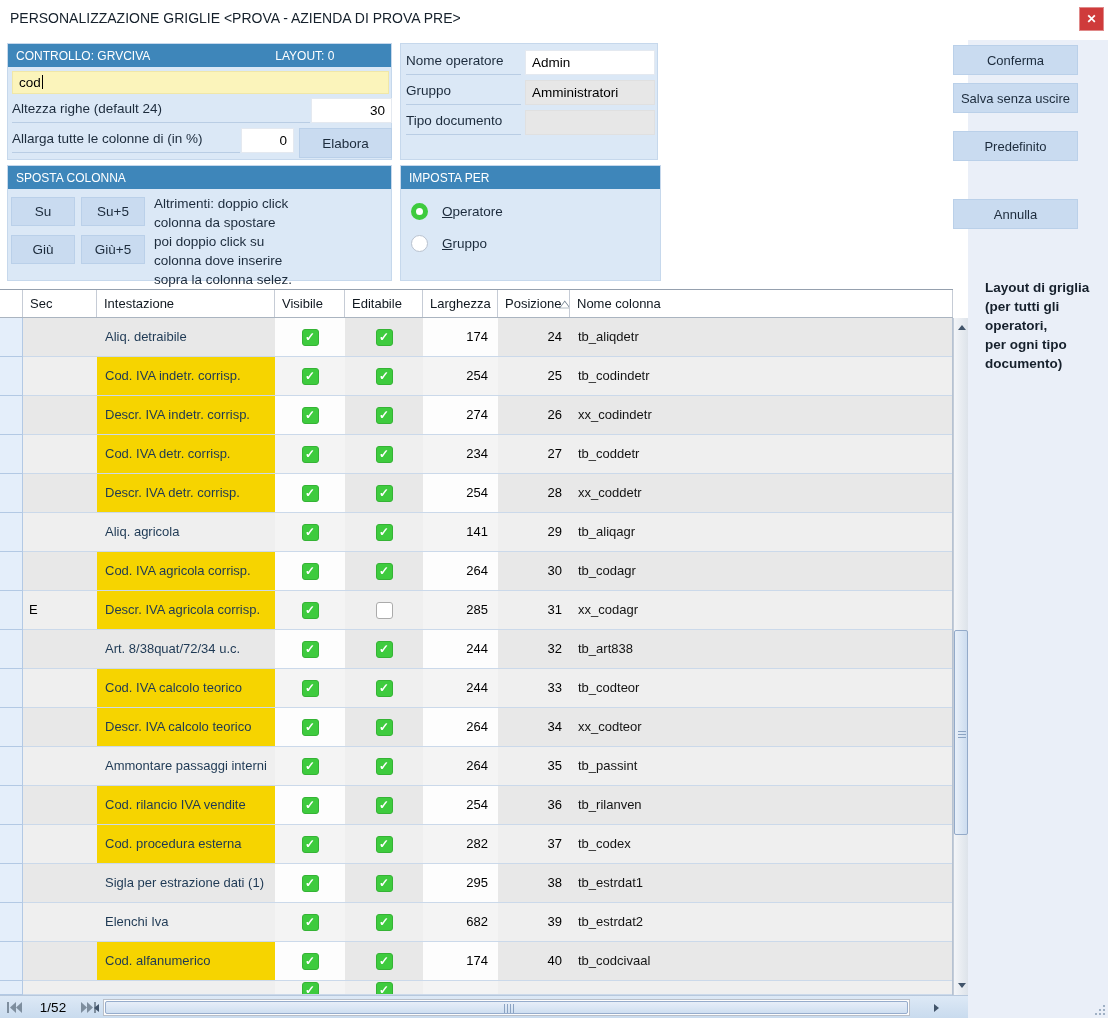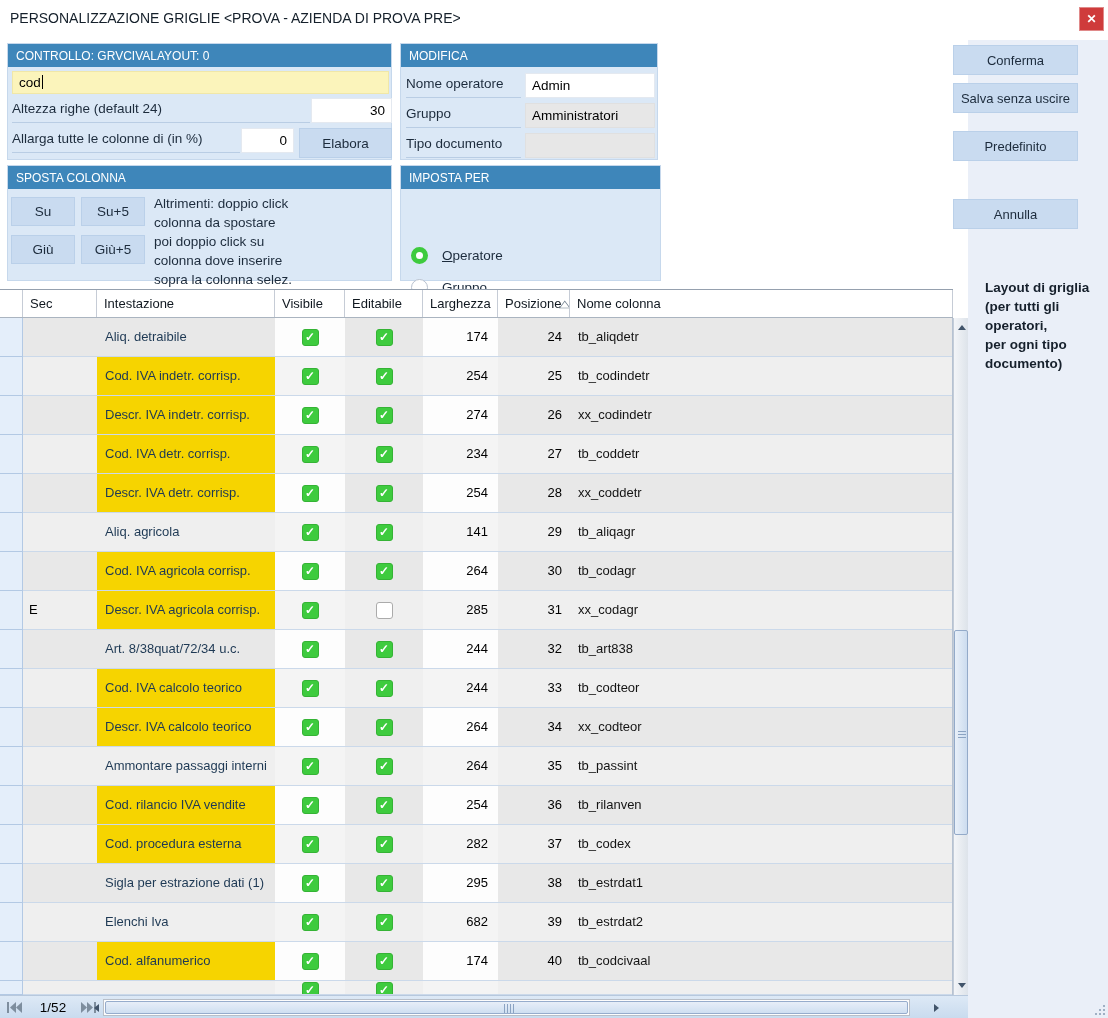--- a/index.html
+++ b/index.html
@@ -13,21 +13,21 @@
     background:#cf3b3b; border:1px solid #e08a8a; color:#fff; font-size:12px; font-weight:bold;
     display:flex; align-items:center; justify-content:center; cursor:default; }
 
   .right-strip { position:absolute; left:968px; top:40px; width:140px; height:978px; background:#eaeff8; }
 
   
   .panel { position:absolute; background:#dbe8f6; border:1px solid #c6d8ec; }
   .panel-header { height:23px; background:#3e86ba; color:#ffffff; font-size:12px;
     padding:5px 8px 0 8px; display:flex; }
   .panel-body { position:relative; width:100%; height:calc(100% - 23px); }
-  .ph-right { }
+  .ph-right { margin-left:125px; }
 
   .flat-label { position:absolute; font-size:13.5px; color:#1c2b3c; border-bottom:1px solid #b9cde4; height:22px; white-space:nowrap; overflow:hidden; }
   .white-input { position:absolute; background:#ffffff; border:1px solid #e4e9f0; font-size:13.5px; color:#000;
     padding:4px 6px 0 6px; }
   .num-input { text-align:right; }
   .gray-field { background:#e7e7e7; border:1px solid #e0e0e0; }
   .yellow-input { position:absolute; left:4px; top:4px; width:377px; height:23px; background:#fbf4bb;
     border:1px solid #f0e7a8; font-size:13.5px; color:#000; padding:3px 6px 0 6px; }
   .caret { display:inline-block; width:1px; height:14px; background:#000; vertical-align:-2px; margin-left:1px; }
 
@@ -37,21 +37,21 @@
 
   
   .sposta-btn { position:absolute; width:64px; height:29px; }
   .sposta-btn:nth-child(1) { left:3px;  top:8px; }
   .sposta-btn:nth-child(2) { left:73px; top:8px; }
   .sposta-btn:nth-child(3) { left:3px;  top:46px; }
   .sposta-btn:nth-child(4) { left:73px; top:46px; }
   #hint { position:absolute; left:146px; top:5px; font-size:13.5px; color:#1c2b3c; line-height:19px; }
 
   
-  .opt { position:absolute; left:10px; display:flex; align-items:center; cursor:default;margin-top:44px; }
+  .opt { position:absolute; left:10px; display:flex; align-items:center; cursor:default; }
   .radio { border-radius:50%; margin-right:14px; }
   .radio.sel { width:17px; height:17px; border:5px solid #3ecb3e; background:#fff; }
   .radio.unsel { width:17px; height:17px; border:1px solid #b9c2cf; background:#fff; }
   .opt-label { font-size:13.5px; color:#1c2b3c; }
   .opt-label::first-letter { text-decoration:underline; }
 
   
   .btn-action { position:absolute; left:953px; width:125px; height:30px; font-size:13px; }
   .btn-action::first-letter { text-decoration:underline; }
   #side-note { position:absolute; left:985px; top:278px; width:120px; font-size:13.5px; color:#16202c; line-height:19px;font-weight:bold; }
@@ -149,23 +149,20 @@
       <div class="yellow-input"><span>cod</span><span class="caret"></span></div>
       <div class="flat-label" style="left:4px; top:34px; width:298px;">Altezza righe (default 24)</div>
       <div class="white-input num-input" style="left:303px; top:31px; width:81px; height:25px;">30</div>
       <div class="flat-label" style="left:4px; top:64px; width:228px;">Allarga tutte le colonne di (in %)</div>
       <div class="white-input num-input" style="left:233px; top:61px; width:53px; height:25px;">0</div>
       <div class="blue-btn" id="elabora-btn">Elabora</div>
     </div>
   </div>
 
   <div class="panel" style="left:400px; top:43px; width:258px; height:117px;">
-    <div class="panel-header">
-      <span>MODIFICA</span>
-    </div>
     <div class="panel-body" id="modifica-rows">
         <div class="flat-label" style="left: 5px; top: 9px; width: 115px;">Nome operatore</div>
         <div class="white-input" style="left: 124px; top: 6px; width: 130px; height: 25px;">Admin</div>
         <div class="flat-label" style="left: 5px; top: 39px; width: 115px;">Gruppo</div>
         <div class="white-input gray-field" style="left: 124px; top: 36px; width: 130px; height: 25px;">Amministratori</div>
         <div class="flat-label" style="left: 5px; top: 69px; width: 115px;">Tipo documento</div>
         <div class="white-input gray-field" style="left: 124px; top: 66px; width: 130px; height: 25px;"></div>
       </div>
   </div>
 

